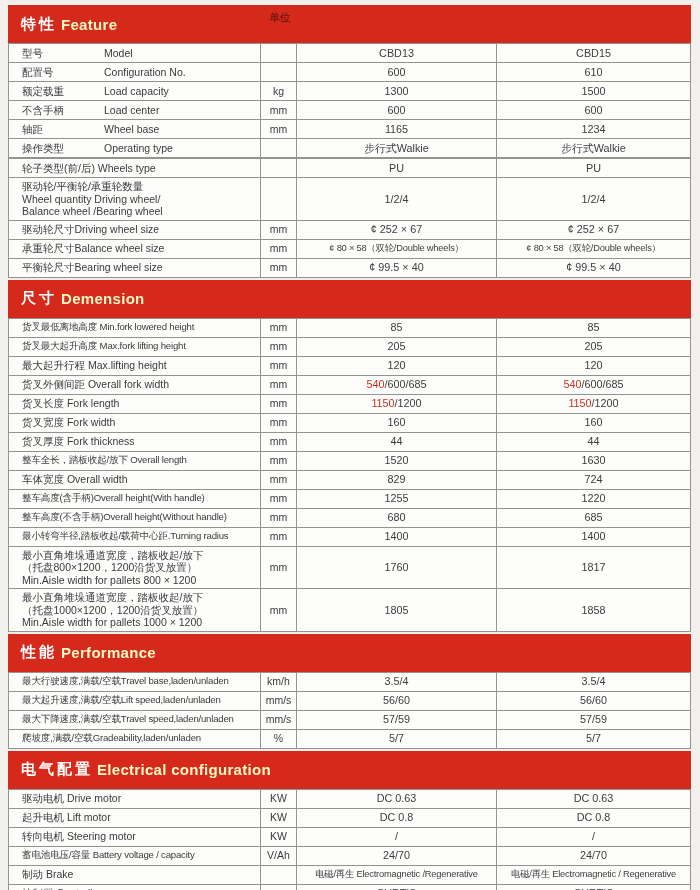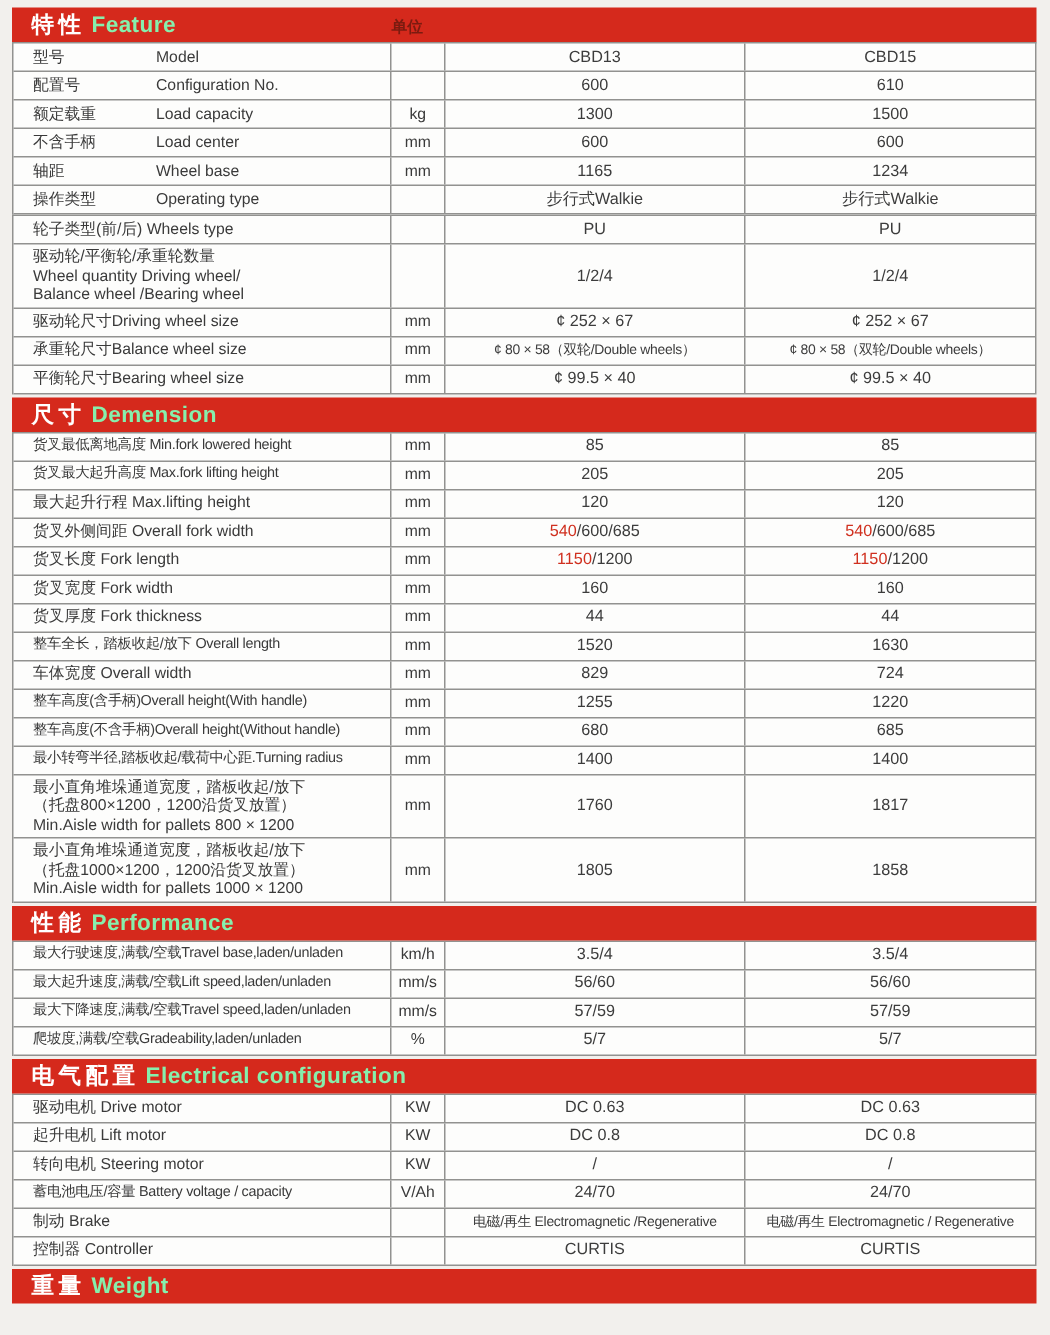--- a/index.html
+++ b/index.html
@@ -11,36 +11,36 @@
     -webkit-font-smoothing:antialiased;
     overflow:hidden;
   }
   .sheet{
     width:683px;
     margin:5px 0 0 8px;
   }
   
   .band{
     position:relative;
-    height:23px;
+    height:38px;
     background:#d5291c;
     display:flex;
     align-items:center;
     padding-left:13px;
     box-sizing:border-box;
     margin-top:2px;
   }
   .band-zh{
     color:#ffffff;font-weight:bold;font-size:15px;letter-spacing:3px;
   }
   .band-en{
-    color:#86efac;font-weight:bold;font-size:15px;margin-left:4px;letter-spacing:.3px;
+    color:#fef9c3;font-weight:bold;font-size:15px;margin-left:4px;letter-spacing:.3px;
   }
   .band-unit{
-    position:absolute;left:253px;width:38px;text-align:left;
+    position:absolute;left:253px;width:38px;text-align:center;
     color:#7b1b10;font-size:10.5px;font-weight:bold;top:6px;
   }
   
   .rows{
     border:1px solid #929290;
     border-bottom:none;
     background:#fdfdfc;
   }
   .row{
     display:grid;

